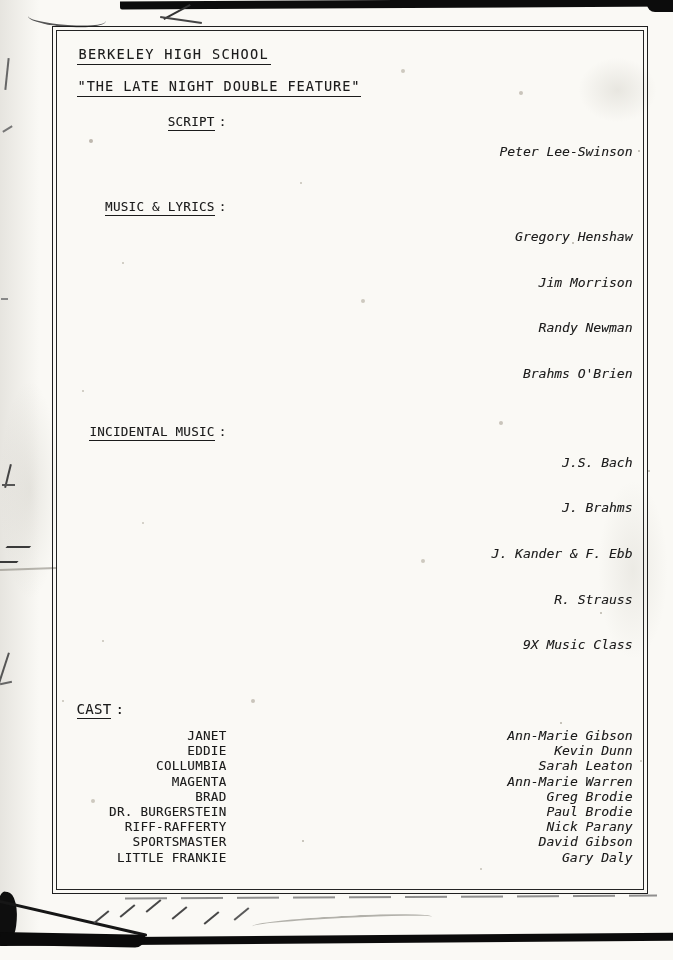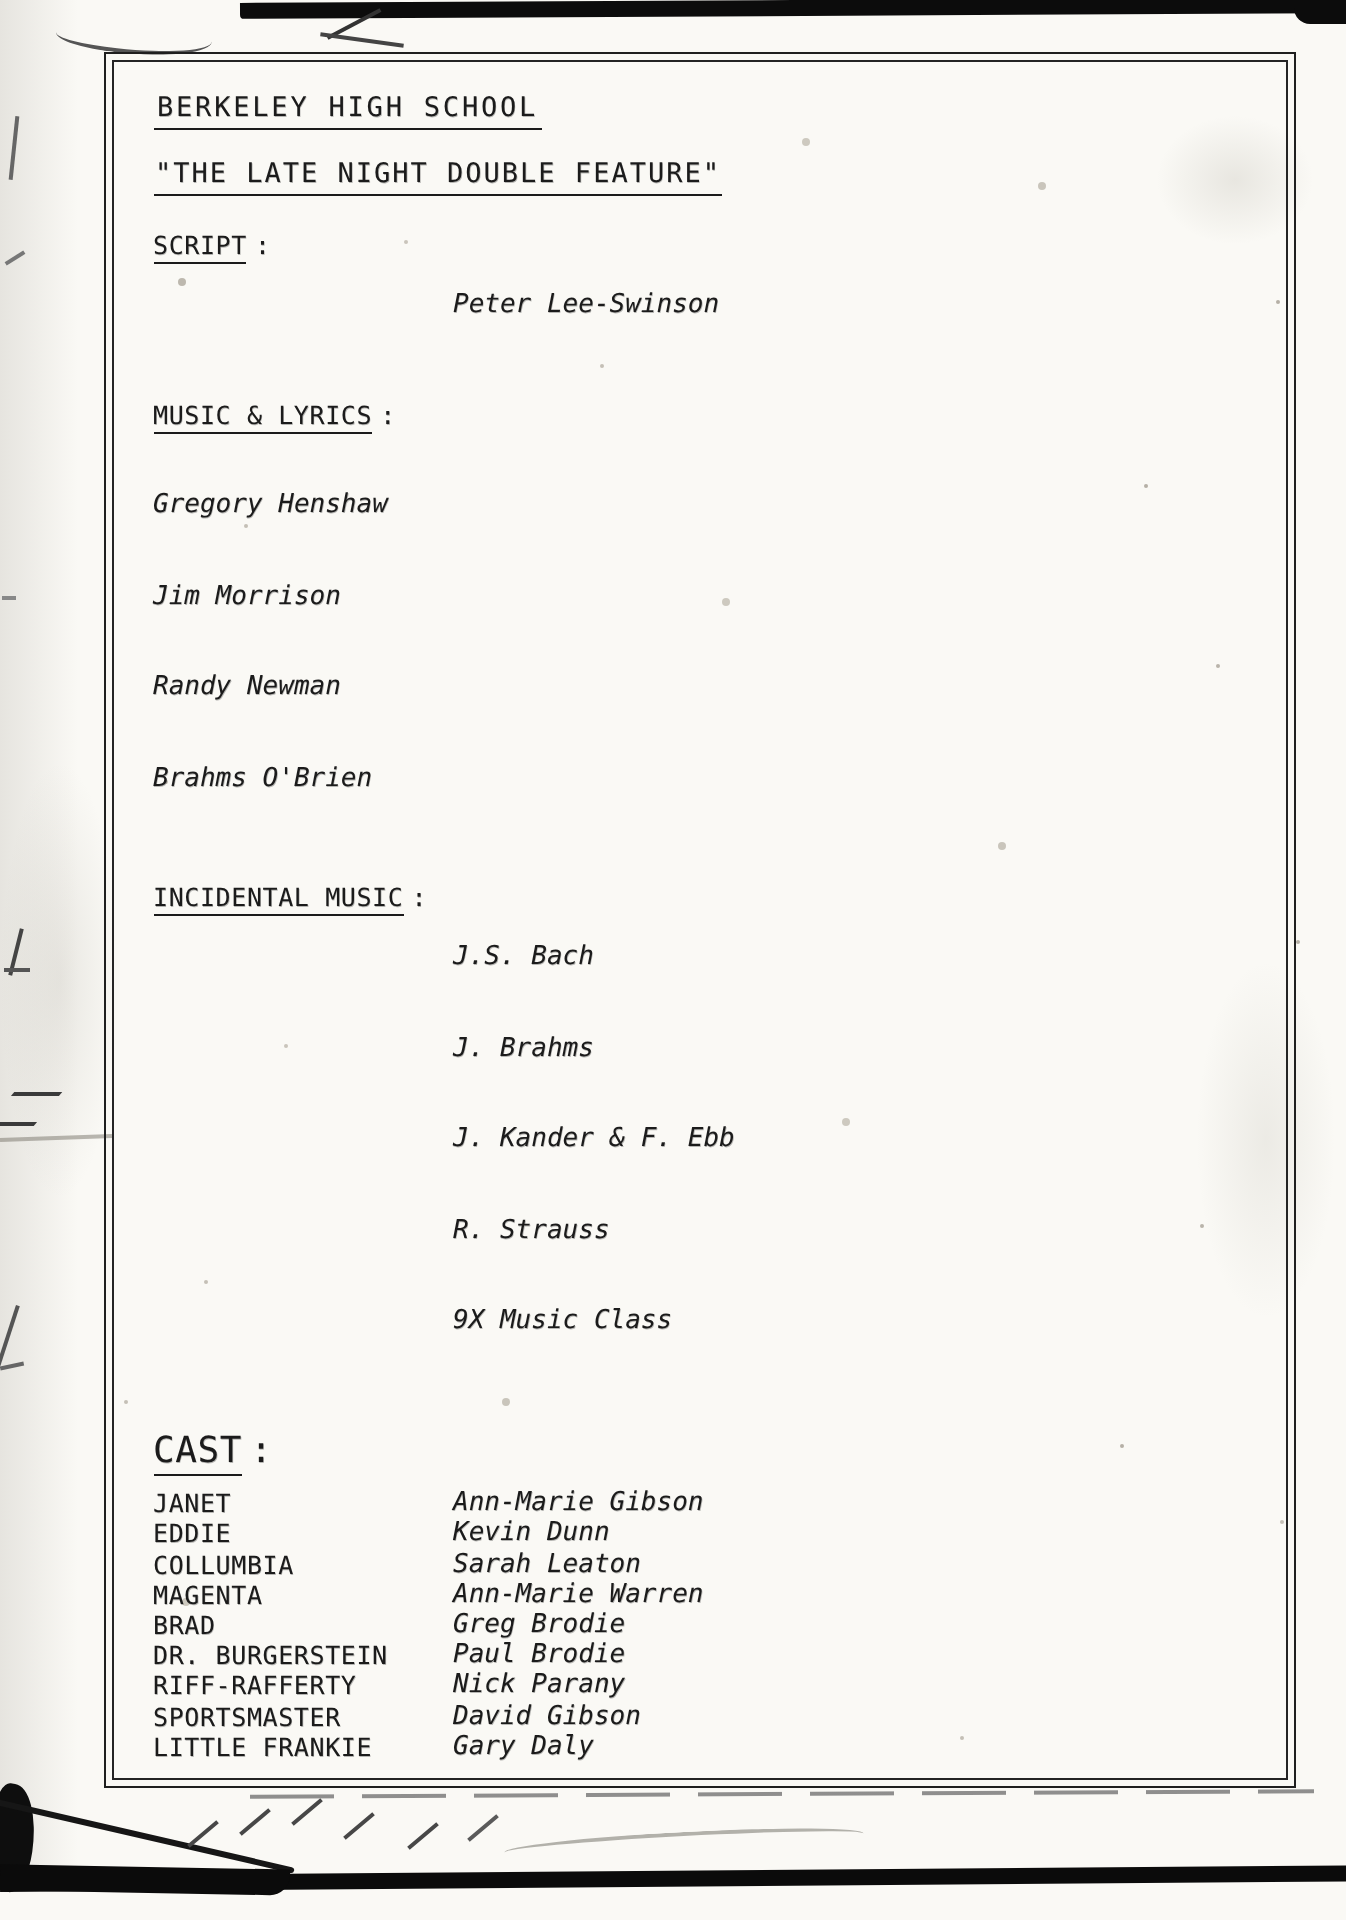--- a/index.html
+++ b/index.html
@@ -89,30 +89,30 @@
     text-shadow:.3px .3px 0 rgba(25,25,25,.30); }
 
   .head { }
   .school { display:inline-block; margin-top:6px; font-size:13.5px; letter-spacing:1.4px;
     border-bottom:1.6px solid #1b1b1b; padding:0 2px 2px; }
   .presents { margin-top:8px; font-size:13.5px; font-style:italic; }
   .title-wrap { margin-top:11px; margin-bottom:17px; }
   .title { display:inline-block; font-size:13.5px; letter-spacing:1px;
     border-bottom:1.6px solid #1b1b1b; padding:0 1px 2px; }
 
-  .row { display:flex; line-height:15.2px; font-size:13px; }
+  .row { display:flex; line-height:15.2px; font-size:13px;text-align:right; }
   .lbl { width:150px; flex:none; font-size:12.5px; letter-spacing:.3px; }
   .val { flex:1; font-style:italic; white-space:pre-wrap; }
   .u { border-bottom:1.5px solid #1b1b1b; padding-bottom:1px; }
   .colon { margin-left:4px; }
 
   .mb-sm { margin-bottom:9px; }
-  .mb-md { margin-bottom:13px;flex-direction:column; }
+  .mb-md { margin-bottom:13px; }
   .mb-lg { margin-bottom:19px; }
-  .heading { line-height:15.2px; font-size:18px; letter-spacing:.3px; }
+  .heading { line-height:15.2px; font-size:14px; letter-spacing:.3px; }
   .heading.cast-h { margin-bottom:11px; }
 </style>
 </head>
 <body>
 
 <div class="paper">
 
   <div class="edge-left"></div>
   <div class="stain stain-a"></div>
   <div class="stain stain-b"></div>

